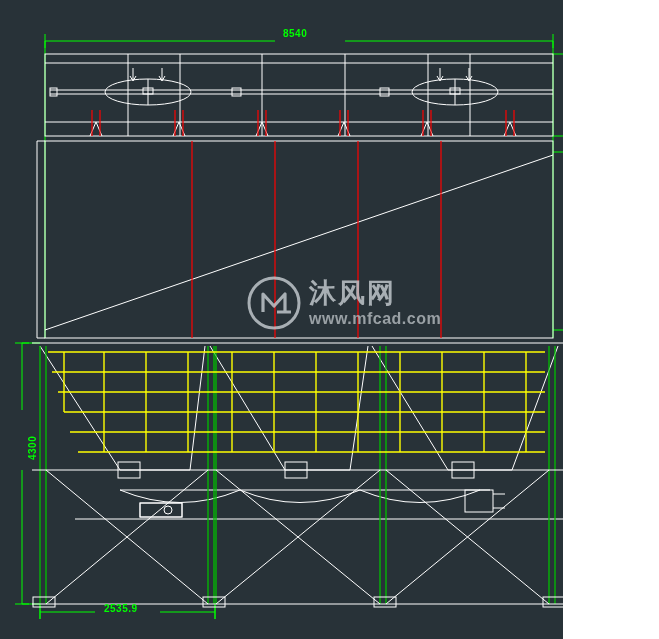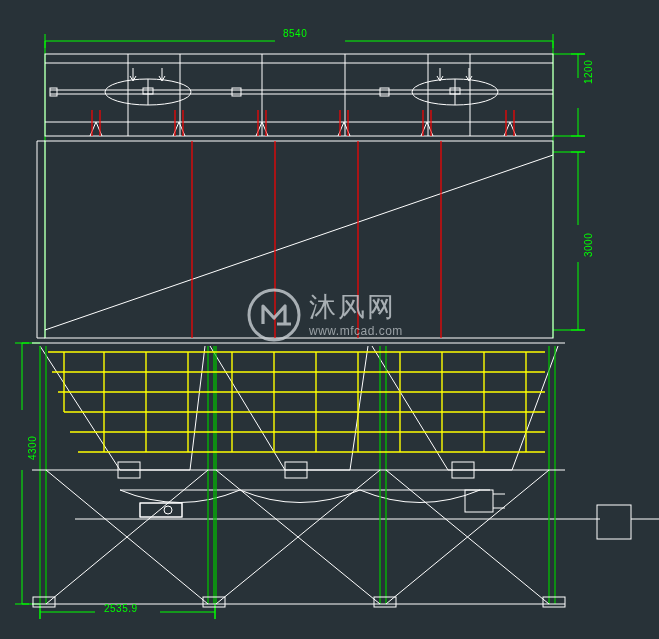--- a/index.html
+++ b/index.html
@@ -1,25 +1,25 @@
 <!DOCTYPE html>
 <html><head>
 <meta charset="utf-8">
 <style>
   html,body{margin:0;padding:0;background:#ffffff;}
   body{font-family:"Liberation Sans", sans-serif;}
-  #root{position:relative;width:659px;height:639px;background:#283238;overflow:hidden;}
+  #root{position:relative;width:563px;height:639px;background:#283238;overflow:hidden;font-weight:bold;}
   .cad{position:absolute;left:0;top:0;width:659px;height:639px;}
   .dimtext{position:absolute;color:#00ff00;font-size:10px;font-family:"Liberation Sans", sans-serif;letter-spacing:0.5px;white-space:nowrap;}
   .dimtext.vert{transform-origin:left top;}
   .wm{position:absolute;display:flex;align-items:center;gap:8px;opacity:.80;}
   .wm-logo{width:54px;height:54px;position:relative;}
   .wm-text{display:flex;flex-direction:column;line-height:1;}
   .wm-cn{font-size:27px;color:#c9cfd3;font-family:"DejaVu Sans", sans-serif;letter-spacing:2px;}
-  .wm-url{font-size:12px;color:#b6bcc0;font-family:"Liberation Sans", sans-serif;letter-spacing:.5px;margin-top:5px;}
+  .wm-url{font-size:16px;color:#b6bcc0;font-family:"Liberation Sans", sans-serif;letter-spacing:.5px;margin-top:5px;}
 </style>
 </head>
 <body>
 
 <div id="root">
 
   <svg class="cad" viewBox="0 0 659 639">
 
     <g stroke="#00ff00" stroke-width="1" fill="none">
       <line x1="45" y1="41" x2="275" y2="41"></line>
@@ -238,21 +238,21 @@
   <div class="dimtext" style="left:283px;top:28px;">8540</div>
 
   <div class="dimtext vert" style="left:583px;top:84px;transform:rotate(-90deg);">1200</div>
 
   <div class="dimtext vert" style="left:583px;top:257px;transform:rotate(-90deg);">3000</div>
 
   <div class="dimtext vert" style="left:27px;top:460px;transform:rotate(-90deg);">4300</div>
 
   <div class="dimtext" style="left:104px;top:603px;">2535.9</div>
 
-  <div class="wm" style="left:247px;top:288px;">
+  <div class="wm" style="left:247px;top:276px;">
     <div class="wm-logo">
       <svg viewBox="0 0 54 54" width="54" height="54">
         <circle cx="27" cy="27" r="25" fill="none" stroke="#c9cfd3" stroke-width="3"></circle>
         <path d="M16,36 L16,18 L27,30 L38,18 L38,36" fill="none" stroke="#c9cfd3" stroke-width="3.2" stroke-linejoin="round"></path>
         <path d="M30,36 L44,36" stroke="#c9cfd3" stroke-width="3"></path>
       </svg>
     </div>
     <div class="wm-text">
       <div class="wm-cn">沐风网</div>
       <div class="wm-url">www.mfcad.com</div>

